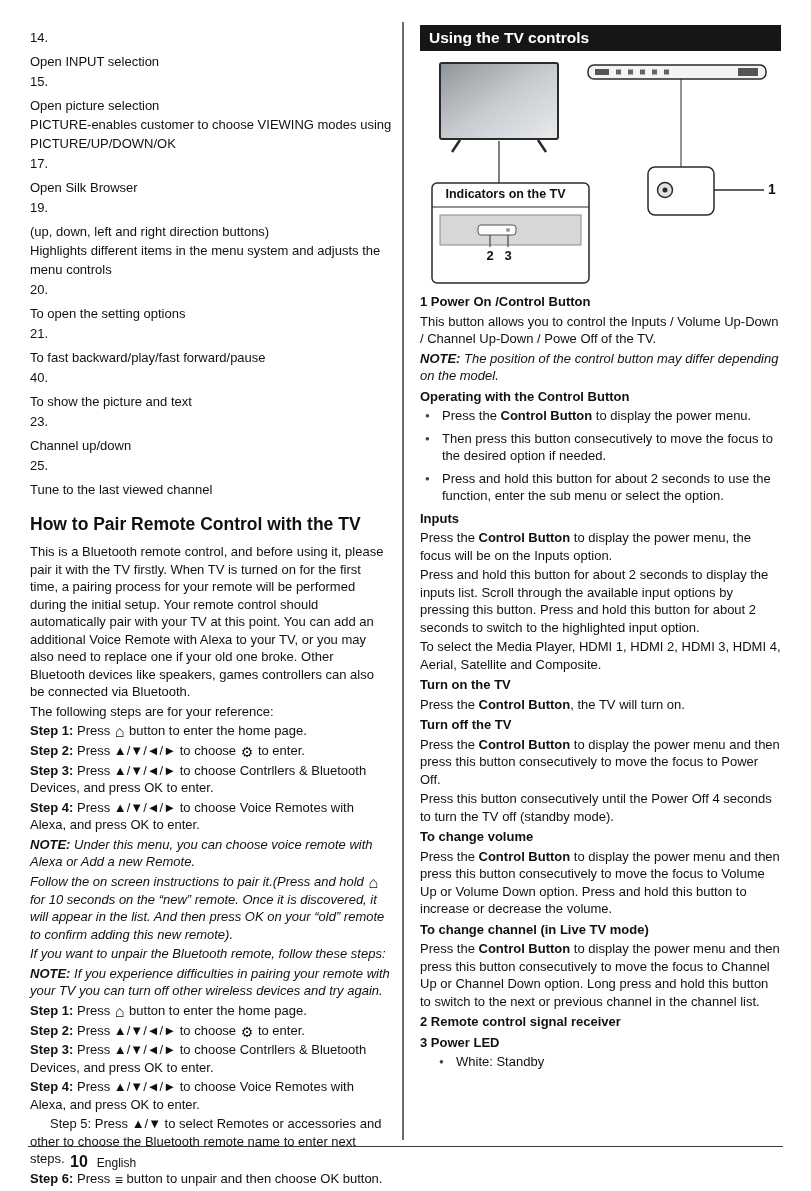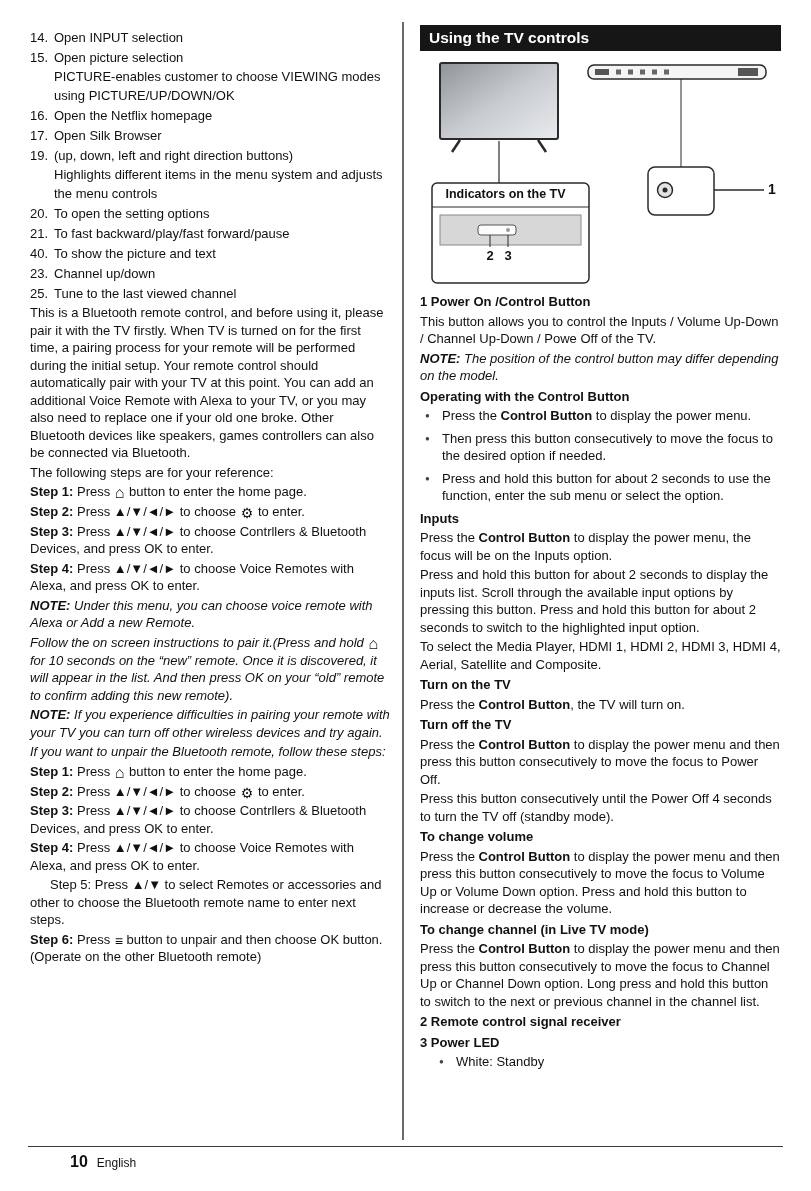--- a/index.html
+++ b/index.html
@@ -4,21 +4,21 @@
 <style>
   html,body{margin:0;padding:0;background:#ffffff;}
   .page{position:relative;width:811px;height:1191px;background:#fff;overflow:hidden;
         color:#111;font-family:"Liberation Sans", sans-serif;}
   .col-left{position:absolute;left:30px;top:28px;width:362px;}
   .col-right{position:absolute;left:420px;top:25px;width:361px;}
   .divider{position:absolute;left:402px;top:22px;width:2px;height:1118px;background:#6b6b6b;}
 
   
   ol.numlist{list-style:none;margin:0;padding:0;}
-  ol.numlist li{display:flex;margin:0 0 1px;}
+  ol.numlist li{display:flex;margin:0 0 1px;flex-direction:column;}
   .num{flex:0 0 24px;font-size:13px;line-height:19px;}
   .itembody{flex:1;font-size:13px;line-height:19px;}
   .itemsub{display:block;}
   .h-pair{font-size:17.5px;font-weight:bold;margin:14px 0 8px;line-height:22px;}
   p.body{font-size:13px;line-height:17.5px;margin:0 0 2px;}
   p.step{margin:0 0 2px;}
   .inline-icon{display:inline-block;line-height:1;vertical-align:-2px;padding:0 1px;}
   .ic-home{font-size:16px;font-weight:bold;}
   .ic-gear{font-size:14px;}
   .ic-menu{font-size:14px;font-weight:bold;letter-spacing:-1px;}
@@ -59,24 +59,20 @@
         <li>
           <span class="num">14.</span>
           <span class="itembody"><span>Open INPUT selection</span></span>
         </li>
 
         <li>
           <span class="num">15.</span>
           <span class="itembody"><span>Open picture selection</span><span class="itemsub">PICTURE-enables customer to choose VIEWING modes using PICTURE/UP/DOWN/OK</span></span>
         </li>
 
-        <li>
-          <span class="num">16.</span>
-          <span class="itembody"><span>Open the Netflix homepage</span></span>
-        </li>
 
         <li>
           <span class="num">17.</span>
           <span class="itembody"><span>Open Silk Browser</span></span>
         </li>
 
 
         <li>
           <span class="num">19.</span>
           <span class="itembody"><span>(up, down, left and right direction buttons)</span><span class="itemsub">Highlights different items in the menu system and adjusts the menu controls</span></span>
@@ -102,32 +98,33 @@
           <span class="itembody"><span>Channel up/down</span></span>
         </li>
 
 
         <li>
           <span class="num">25.</span>
           <span class="itembody"><span>Tune to the last viewed channel</span></span>
         </li>
       </ol>
 
+    <h2 class="h-pair">How to Pair Remote Control with the TV</h2>
     <p class="body">This is a Bluetooth remote control, and before using it, please pair it with the TV firstly. When TV is turned on for the first time, a pairing process for your remote will be performed during the initial setup. Your remote control should automatically pair with your TV at this point. You can add an additional Voice Remote with Alexa to your TV, or you may also need to replace one if your old one broke. Other Bluetooth devices like speakers, games controllers can also be connected via Bluetooth.</p>
     <p class="body">The following steps are for your reference:</p>
 
     <p class="body step"><span style="font-weight: bold;">Step 1:</span><span> Press </span><span class="inline-icon ic-home">⌂</span><span> button to enter the home page.</span></p>
     <p class="body step"><span style="font-weight: bold;">Step 2:</span><span> Press ▲/▼/◄/► to choose </span><span class="inline-icon ic-gear">⚙</span><span> to enter.</span></p>
     <p class="body step"><span style="font-weight: bold;">Step 3:</span><span> Press ▲/▼/◄/► to choose Contrllers &amp; Bluetooth Devices, and press OK to enter.</span></p>
     <p class="body step"><span style="font-weight: bold;">Step 4:</span><span> Press ▲/▼/◄/► to choose Voice Remotes with Alexa, and press OK to enter.</span></p>
 
     <p class="body"><span style="font-weight: bold; font-style: italic;">NOTE:</span><span style="font-style: italic;"> Under this menu, you can choose voice remote with Alexa or Add a new Remote.</span></p>
     <p class="body"><span style="font-style: italic;">Follow the on screen instructions to pair it.(Press and hold </span><span class="inline-icon ic-home">⌂</span><span style="font-style: italic;"> for 10 seconds on the “new” remote. Once it is discovered, it will appear in the list. And then press OK on your “old” remote to confirm adding this new remote).</span></p>
+    <p class="body"><span style="font-style: italic;">If you want to unpair the Bluetooth remote, follow these steps:</span></p>
     <p class="body"><span style="font-weight: bold; font-style: italic;">NOTE:</span><span style="font-style: italic;"> If you experience difficulties in pairing your remote with your TV you can turn off other wireless devices and try again.</span></p>
-    <p class="body"><span style="font-style: italic;">If you want to unpair the Bluetooth remote, follow these steps:</span></p>
 
     <p class="body step"><span style="font-weight: bold;">Step 1:</span><span> Press </span><span class="inline-icon ic-home">⌂</span><span> button to enter the home page.</span></p>
     <p class="body step"><span style="font-weight: bold;">Step 2:</span><span> Press ▲/▼/◄/► to choose </span><span class="inline-icon ic-gear">⚙</span><span> to enter.</span></p>
     <p class="body step"><span style="font-weight: bold;">Step 3:</span><span> Press ▲/▼/◄/► to choose Contrllers &amp; Bluetooth Devices, and press OK to enter.</span></p>
     <p class="body step"><span style="font-weight: bold;">Step 4:</span><span> Press ▲/▼/◄/► to choose Voice Remotes with Alexa, and press OK to enter.</span></p>
     <p class="body step"><span style="font-weight: normal; margin-left: 20px;">Step 5:</span><span> Press ▲/▼ to select Remotes or accessories and other to choose the Bluetooth remote name to enter next steps.</span></p>
     <p class="body step"><span style="font-weight: bold;">Step 6:</span><span> Press </span><span class="inline-icon ic-menu">≡</span><span> button to unpair and then choose OK button. (Operate on the other Bluetooth remote)</span></p>
   </div>
 
   <div class="divider"></div>

